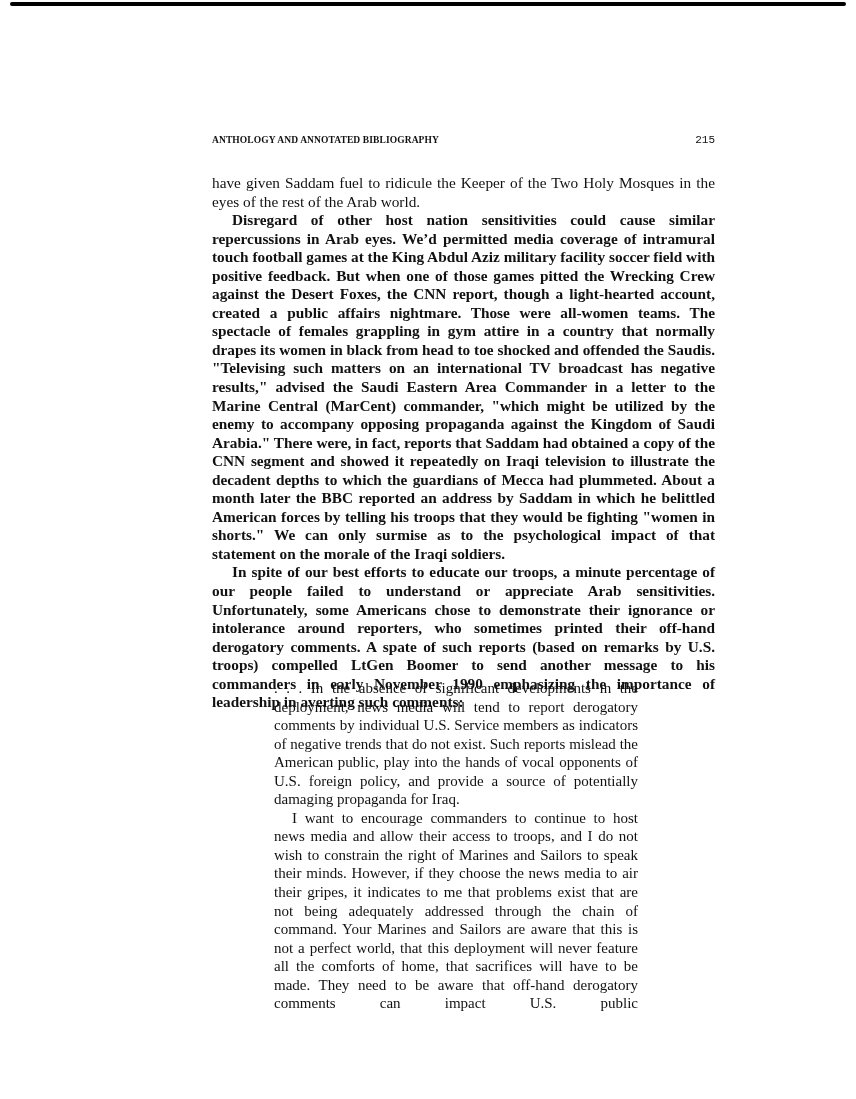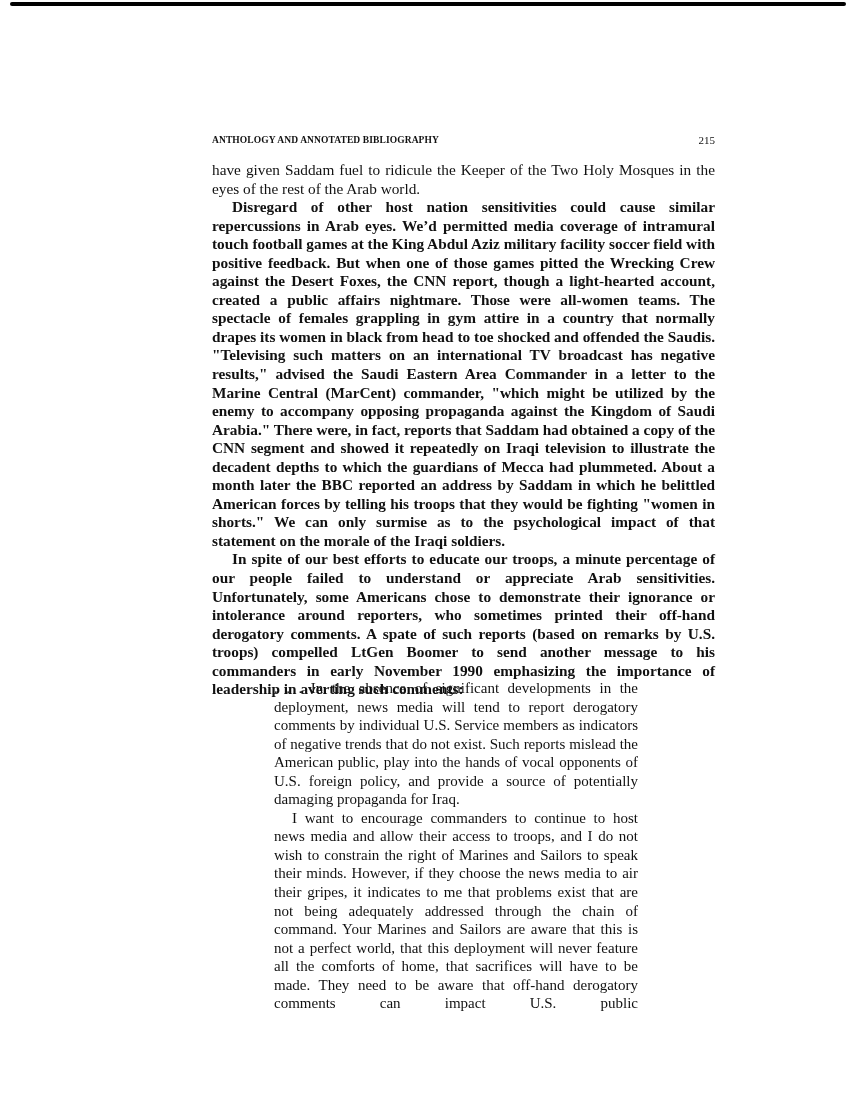--- a/index.html
+++ b/index.html
@@ -36,25 +36,26 @@
     }
     .running-title {
       font-size: 9.5px;
       font-weight: bold;
       letter-spacing: 0.1px;
       font-variant: small-caps;
       text-transform: uppercase;
     }
     .page-number {
       font-size: 11px;
+      font-family: Liberation Mono, monospace;
     }
     .body-text {
       position: absolute;
       left: 212px;
-      top: 161px;
+      top: 174px;
       width: 503px;
       font-size: 15.3px;
       line-height: 18.55px;
       text-align: justify;
     }
     .body-text p {
       margin: 0;
     }
     .body-text p.indent {
       text-indent: 20px;

